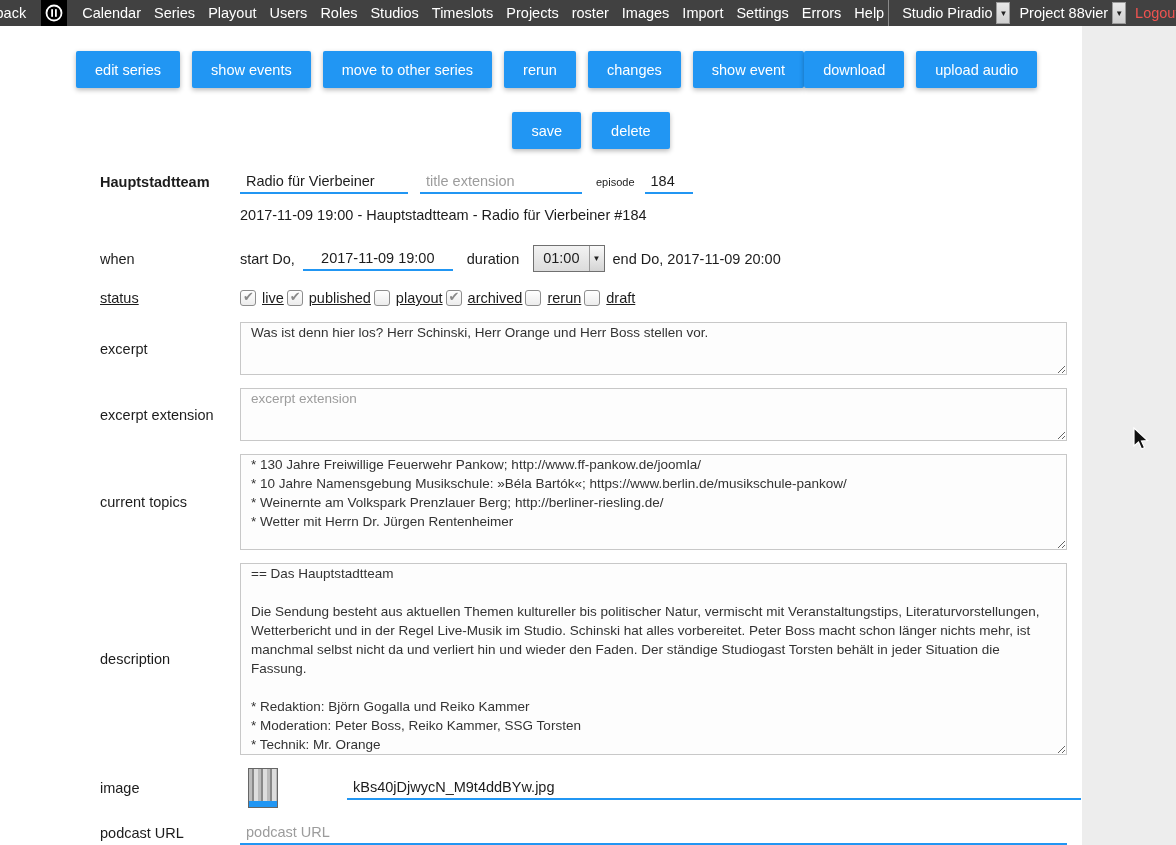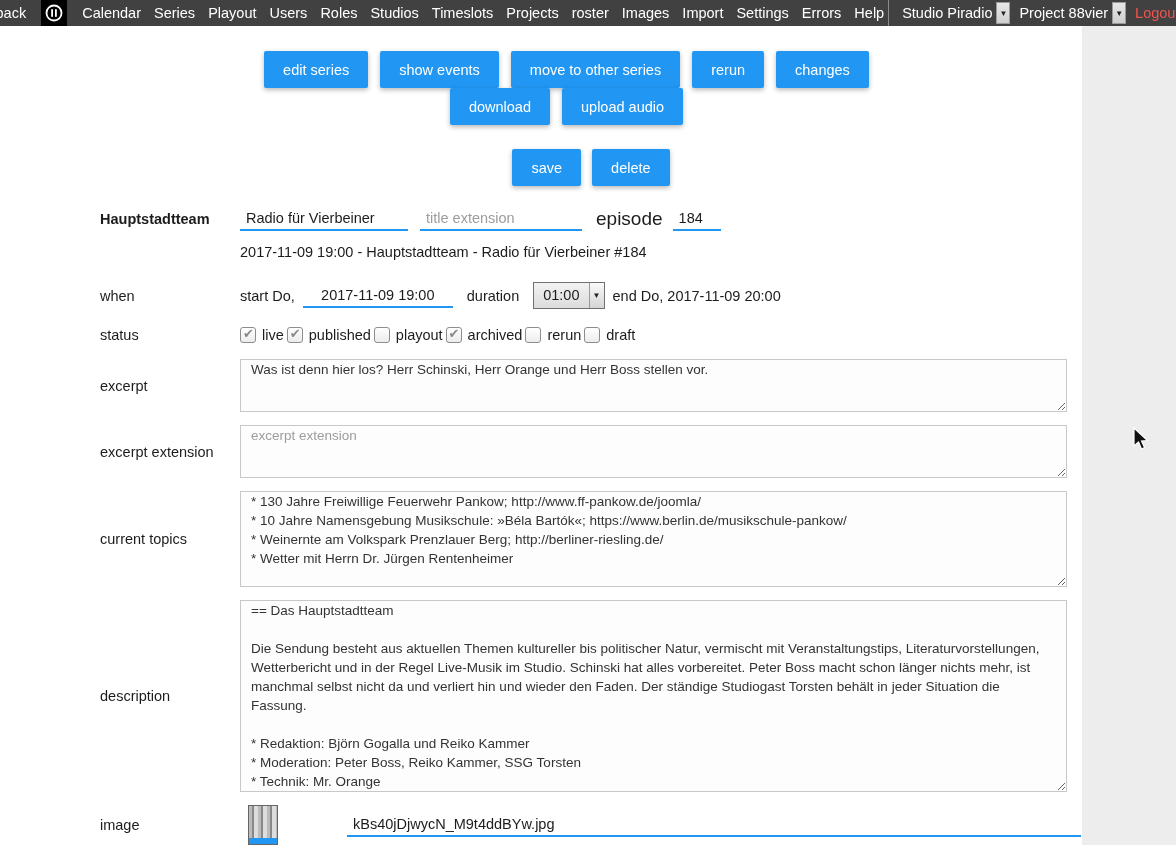--- a/index.html
+++ b/index.html
@@ -40,21 +40,21 @@
     padding-top: 25px; position: relative;
   }
   .btn {
     background: #2196f3; color: #fff; border: none; border-radius: 2px;
     height: 37px; padding: 0 19px; font-size: 14.5px;
     font-family: "Liberation Sans", sans-serif;
     box-shadow: 0 2px 5px rgba(0,0,0,.28); cursor: pointer;
   }
   .toolbar-row1 {
     display: flex; align-items: center;
-    margin: 0 25px 0 76px; justify-content: flex-end; flex-direction: column;
+    margin: 0 25px 0 76px; justify-content: flex-start;
   }
   .btn-group { display: flex; gap: 12px; }
   .toolbar-row2 {
     display: flex; gap: 11px; justify-content: center;
     width: 966px; margin: 24px 0 0 108px;
   }
 
   
   .form { margin-top: 21px; }
   .form-row { display: flex; margin: 0 0 13px 100px; align-items: center; }
@@ -63,41 +63,41 @@
   .field-area { display: flex; align-items: center; }
 
   input[type="text"] {
     border: none; border-bottom: 2px solid #2196f3;
     font-family: Liberation Sans, sans-serif; font-size: 14.5px;
     color: #1c1c1c; padding: 3px 6px; outline: none; background: transparent;
   }
   input::placeholder { color: #9c9c9c; }
   .in-title { width: 168px; margin-right: 12px; }
   .in-title-ext { width: 162px; margin-right: 14px; }
-  .ep-label { font-size: 19px; margin-right: 10px; }
+  .ep-label { font-size: 11px; margin-right: 10px; }
   .in-episode { width: 48px; }
 
   .summary-row { margin: 7px 0 22px 240px; font-size: 14.5px; }
 
   .when-text { font-size: 14.5px; }
   .in-start { width: 150px; text-align: center; margin: 0 14px 0 8px; }
   .duration-label { margin-right: 14px; }
   .select-box {
     display: flex; align-items: stretch; border: 1px solid #707070;
     background: linear-gradient(#f2f2f2,#dcdcdc); height: 27px; cursor: pointer;
     margin-right: 8px;
   }
   .select-box .sel-val { padding: 4px 9px; font-size: 14.5px; }
   .select-box .sel-arrow {
     width: 15px; border-left: 1px solid #9a9a9a; display: flex;
     align-items: center; justify-content: center; font-size: 8px; color: #222;
     background: linear-gradient(#fafafa,#d4d4d4);
   }
 
-  .status-row { margin-top: 18px; margin-bottom: 16px; }
+  .status-row { margin-top: 18px; margin-bottom: 16px; text-decoration: underline; }
   .checks { display: flex; align-items: flex-start; gap: 3px; }
   .check-item { display: flex; align-items: center; gap: 6px; font-size: 14.5px; }
   .cb {
     width: 16px; height: 16px; border: 1px solid #8d8d8d; border-radius: 3px;
     background: linear-gradient(#fff,#ececec); position: relative; cursor: pointer;
   }
   .cb.checked::after {
     content: "✔"; position: absolute; left: 2px; top: -2px;
     font-size: 13px; color: #8a8a8a;
   }
@@ -194,20 +194,21 @@
         <button class="btn">edit series</button>
 
         <button class="btn">show events</button>
 
         <button class="btn">move to other series</button>
 
         <button class="btn">rerun</button>
 
         <button class="btn">changes</button>
 
+        <button class="btn">show event</button>
       </div>
     <div class="btn-group">
 
         <button class="btn">download</button>
 
         <button class="btn">upload audio</button>
       </div>
   </div>
 
   <div class="toolbar-row2">

